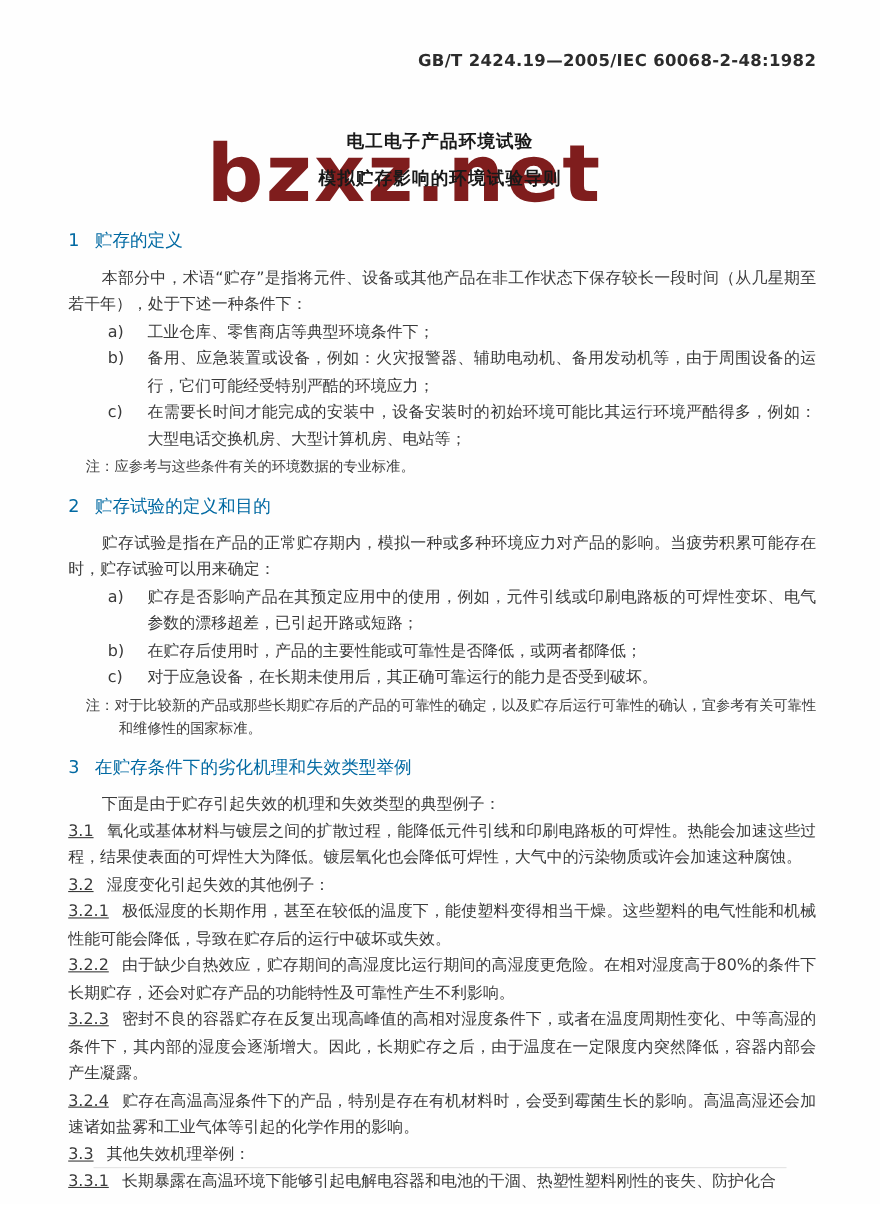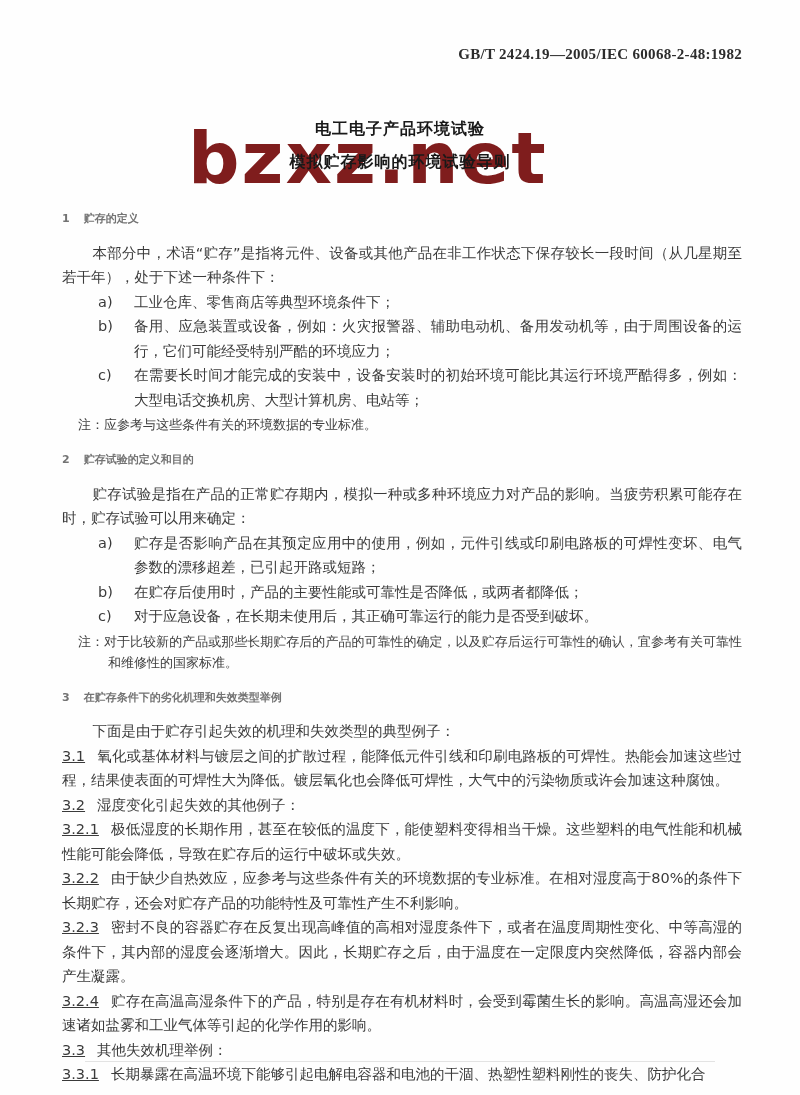--- a/index.html
+++ b/index.html
@@ -9,34 +9,34 @@
     font-family:"DejaVu Sans","Liberation Sans",sans-serif;
   }
   .scanfx { filter: blur(0.3px) contrast(1.02); }
   .watermark {
     position:absolute; top:122px; left:188px; z-index:0;
     font-size:72px; font-weight:700; line-height:1;
     color:#7f1d1d; letter-spacing:2px; user-select:none;
   }
   .header-code {
     position:absolute; top:46px; right:58px; z-index:1;
-    font-size:15px; font-weight:700; color:#2e2e2e; letter-spacing:0.3px;font-family:Liberation Serif, serif;
+    font-size:15px; font-weight:700; color:#2e2e2e; letter-spacing:0.3px;
   }
   .title-block {
     position:absolute; top:112px; left:0; right:0; z-index:1;
     text-align:center; font-weight:700; font-size:16px;
     line-height:33px; color:#1b1b1b; letter-spacing:1px;
   }
   .content {
     position:absolute; top:207px; left:62px; width:680px; z-index:1;
     font-size:14.5px; line-height:24.5px; color:#3b3b3b;
   }
   .sec { margin-top:13px; }
   .sec:first-child { margin-top:0; }
-  .sec-heading { font-weight:700; font-size:11px; color:#737373; margin:0 0 9px 0; }
+  .sec-heading { font-weight:400; font-size:16px; color:#0369a1; margin:0 0 9px 0; }
   .sec-heading .num { margin-right:14px; }
   .para { margin:0; text-indent:2.1em; text-align:justify; }
   .li { display:flex; padding-left:36px; }
   .li-label { width:36px; flex:none; }
   .li-text { flex:1; text-align:justify; }
   .note {
     font-size:13px; line-height:21px; color:#404040;
     margin:2px 0 0 0; padding-left:46px; text-indent:-30px; text-align:justify;
   }
   .clause { margin:0; text-align:justify; }
@@ -113,21 +113,21 @@
         <p class="clause">
           <span class="clause-num">3.1</span><span>氧化或基体材料与镀层之间的扩散过程，能降低元件引线和印刷电路板的可焊性。热能会加速这些过程，结果使表面的可焊性大为降低。镀层氧化也会降低可焊性，大气中的污染物质或许会加速这种腐蚀。</span>
         </p>
         <p class="clause">
           <span class="clause-num">3.2</span><span>湿度变化引起失效的其他例子：</span>
         </p>
         <p class="clause">
           <span class="clause-num">3.2.1</span><span>极低湿度的长期作用，甚至在较低的温度下，能使塑料变得相当干燥。这些塑料的电气性能和机械性能可能会降低，导致在贮存后的运行中破坏或失效。</span>
         </p>
         <p class="clause">
-          <span class="clause-num">3.2.2</span><span>由于缺少自热效应，应参考与这些条件有关的环境数据的专业标准。在相对湿度高于80%的条件下长期贮存，还会对贮存产品的功能特性及可靠性产生不利影响。</span>
+          <span class="clause-num">3.2.2</span><span>由于缺少自热效应，贮存期间的高湿度比运行期间的高湿度更危险。在相对湿度高于80%的条件下长期贮存，还会对贮存产品的功能特性及可靠性产生不利影响。</span>
         </p>
         <p class="clause">
           <span class="clause-num">3.2.3</span><span>密封不良的容器贮存在反复出现高峰值的高相对湿度条件下，或者在温度周期性变化、中等高湿的条件下，其内部的湿度会逐渐增大。因此，长期贮存之后，由于温度在一定限度内突然降低，容器内部会产生凝露。</span>
         </p>
         <p class="clause">
           <span class="clause-num">3.2.4</span><span>贮存在高温高湿条件下的产品，特别是存在有机材料时，会受到霉菌生长的影响。高温高湿还会加速诸如盐雾和工业气体等引起的化学作用的影响。</span>
         </p>
         <p class="clause">
           <span class="clause-num">3.3</span><span>其他失效机理举例：</span>
         </p>

